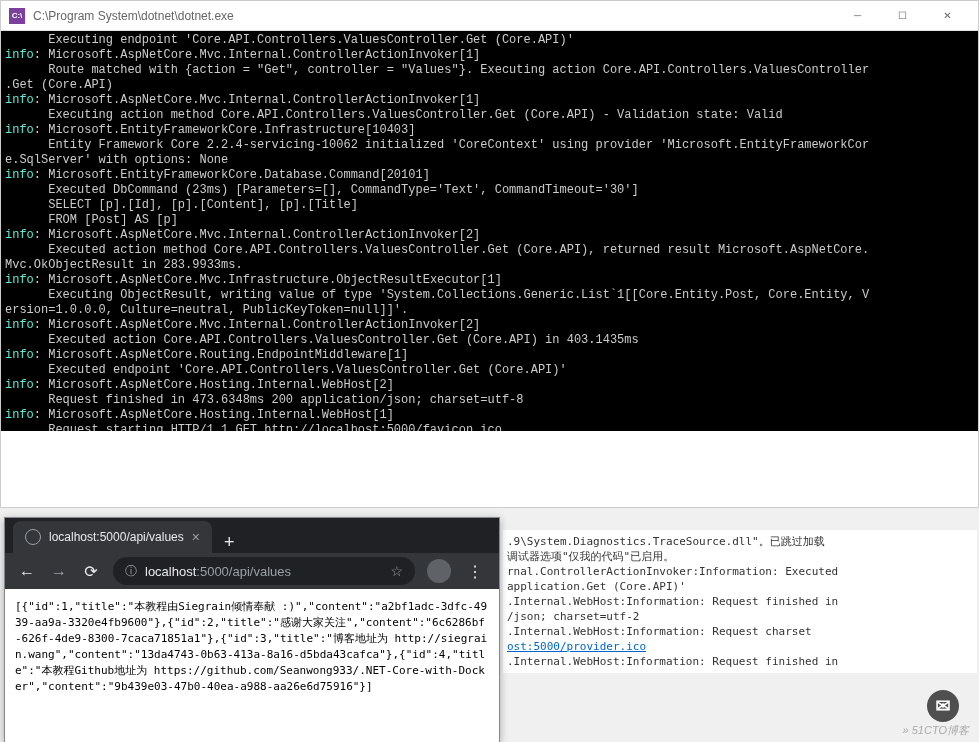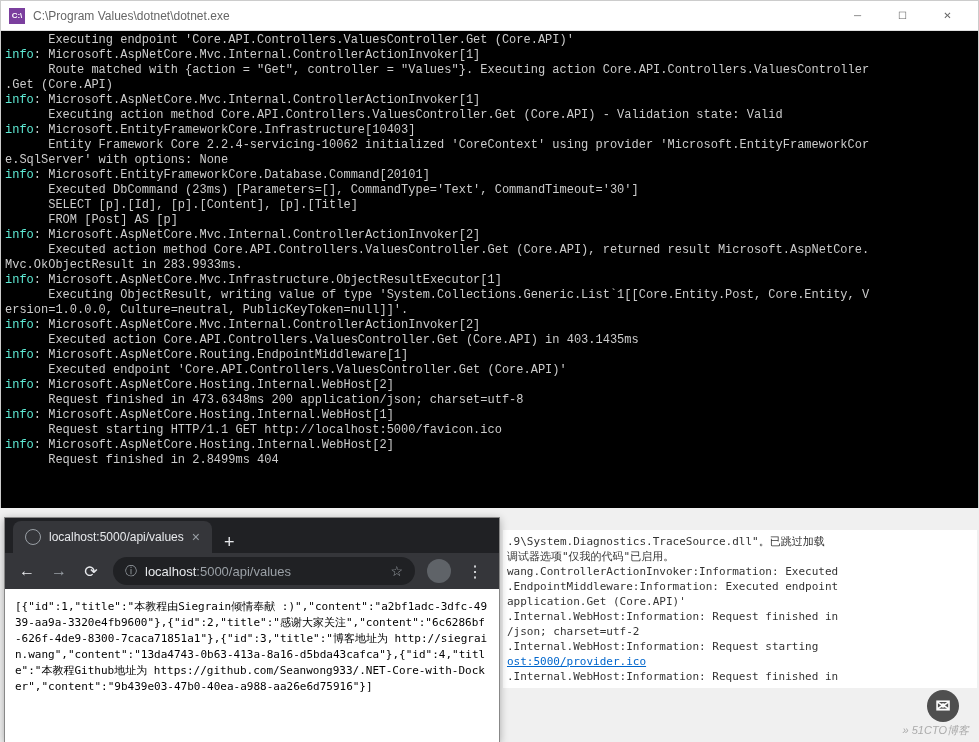--- a/index.html
+++ b/index.html
@@ -6,21 +6,21 @@
 body { font-family: "Segoe UI", Arial, sans-serif; background: #f0f0f0; width: 979px; height: 742px; overflow: hidden; position: relative; }
 
 
 .console-window { position: absolute; top: 0; left: 0; width: 979px; height: 508px; background: #fff; border: 1px solid #ccc; }
 .titlebar { height: 30px; background: #fff; display: flex; align-items: center; padding: 0 8px; border-bottom: 1px solid #e0e0e0; }
 .titlebar-icon { width: 16px; height: 16px; background: #7b3f9e; margin-right: 8px; display: flex; align-items: center; justify-content: center; color: #fff; font-size: 8px; font-weight: bold; }
 .titlebar-text { flex: 1; font-size: 12px; color: #666; }
 .window-controls { display: flex; }
 .win-btn { width: 45px; height: 28px; display: flex; align-items: center; justify-content: center; font-size: 10px; color: #666; cursor: pointer; }
 
-.console-body { background: #000; height: 477px; padding: 2px 4px; font-family: "Consolas", "Courier New", monospace; font-size: 12px; line-height: 15px; color: #ccc; overflow: hidden; white-space: pre; }
+.console-body { background: #000; height: 400px; padding: 2px 4px; font-family: "Consolas", "Courier New", monospace; font-size: 12px; line-height: 15px; color: #ccc; overflow: hidden; white-space: pre; }
 .info { color: #5eead4; }
 
 
 .browser-window { position: absolute; top: 517px; left: 4px; width: 496px; height: 225px; background: #eab308; border: 1px solid #888; box-shadow: 0 2px 8px rgba(0,0,0,0.3); }
 .browser-tabbar { height: 35px; background: #202124; display: flex; align-items: flex-end; padding-left: 8px; }
 .browser-tab { background: #35363a; height: 32px; display: flex; align-items: center; padding: 0 12px; border-radius: 8px 8px 0 0; color: #e8eaed; font-size: 12px; min-width: 180px; }
 .tab-favicon { width: 16px; height: 16px; border: 1px solid #9aa0a6; border-radius: 50%; margin-right: 8px; }
 .tab-close { margin-left: auto; font-size: 14px; color: #9aa0a6; cursor: pointer; padding-left: 8px; }
 .new-tab { color: #e8eaed; font-size: 18px; padding: 0 12px; cursor: pointer; }
 
@@ -46,39 +46,38 @@
 .wm1 { position: absolute; bottom: 20px; right: 20px; display: flex; align-items: center; gap: 8px; color: #555; font-size: 20px; font-weight: bold; opacity: 0.85; }
 .wm1-icon { width: 32px; height: 32px; background: #333; border-radius: 50%; display: flex; align-items: center; justify-content: center; color: #fff; font-size: 18px; }
 .wm2 { position: absolute; bottom: 4px; right: 10px; color: #aaa; font-size: 11px; font-style: italic; }
 </style>
 </head>
 <body>
 
 <div class="console-window">
   <div class="titlebar">
     <div class="titlebar-icon">C:\</div>
-    <div class="titlebar-text">C:\Program Values\dotnet\dotnet.exe</div>
+    <div class="titlebar-text">C:\Program System\dotnet\dotnet.exe</div>
     <div class="window-controls">
       <div class="win-btn">─</div>
       <div class="win-btn">☐</div>
       <div class="win-btn close">✕</div>
     </div>
   </div>
   <div class="console-body" id="console-body"><div>      Executing endpoint 'Core.API.Controllers.ValuesController.Get (Core.API)'</div><div><span class="info">info</span><span>: Microsoft.AspNetCore.Mvc.Internal.ControllerActionInvoker[1]</span></div><div>      Route matched with {action = "Get", controller = "Values"}. Executing action Core.API.Controllers.ValuesController</div><div>.Get (Core.API)</div><div><span class="info">info</span><span>: Microsoft.AspNetCore.Mvc.Internal.ControllerActionInvoker[1]</span></div><div>      Executing action method Core.API.Controllers.ValuesController.Get (Core.API) - Validation state: Valid</div><div><span class="info">info</span><span>: Microsoft.EntityFrameworkCore.Infrastructure[10403]</span></div><div>      Entity Framework Core 2.2.4-servicing-10062 initialized 'CoreContext' using provider 'Microsoft.EntityFrameworkCor</div><div>e.SqlServer' with options: None</div><div><span class="info">info</span><span>: Microsoft.EntityFrameworkCore.Database.Command[20101]</span></div><div>      Executed DbCommand (23ms) [Parameters=[], CommandType='Text', CommandTimeout='30']</div><div>      SELECT [p].[Id], [p].[Content], [p].[Title]</div><div>      FROM [Post] AS [p]</div><div><span class="info">info</span><span>: Microsoft.AspNetCore.Mvc.Internal.ControllerActionInvoker[2]</span></div><div>      Executed action method Core.API.Controllers.ValuesController.Get (Core.API), returned result Microsoft.AspNetCore.</div><div>Mvc.OkObjectResult in 283.9933ms.</div><div><span class="info">info</span><span>: Microsoft.AspNetCore.Mvc.Infrastructure.ObjectResultExecutor[1]</span></div><div>      Executing ObjectResult, writing value of type 'System.Collections.Generic.List`1[[Core.Entity.Post, Core.Entity, V</div><div>ersion=1.0.0.0, Culture=neutral, PublicKeyToken=null]]'.</div><div><span class="info">info</span><span>: Microsoft.AspNetCore.Mvc.Internal.ControllerActionInvoker[2]</span></div><div>      Executed action Core.API.Controllers.ValuesController.Get (Core.API) in 403.1435ms</div><div><span class="info">info</span><span>: Microsoft.AspNetCore.Routing.EndpointMiddleware[1]</span></div><div>      Executed endpoint 'Core.API.Controllers.ValuesController.Get (Core.API)'</div><div><span class="info">info</span><span>: Microsoft.AspNetCore.Hosting.Internal.WebHost[2]</span></div><div>      Request finished in 473.6348ms 200 application/json; charset=utf-8</div><div><span class="info">info</span><span>: Microsoft.AspNetCore.Hosting.Internal.WebHost[1]</span></div><div>      Request starting HTTP/1.1 GET http://localhost:5000/favicon.ico</div><div><span class="info">info</span><span>: Microsoft.AspNetCore.Hosting.Internal.WebHost[2]</span></div><div>      Request finished in 2.8499ms 404</div></div>
 </div>
 
 <div class="ide-bg" id="ide-bg">
     <div class="ide-line">.9\System.Diagnostics.TraceSource.dll"。已跳过加载</div>
     <div class="ide-line">调试器选项"仅我的代码"已启用。</div>
-    <div class="ide-line">wang.ControllerActionInvoker:Information: Executed</div>
-    <div class="ide-line">.EndpointMiddleware:Information: Executed endpoint</div>
+    <div class="ide-line">rnal.ControllerActionInvoker:Information: Executed</div>
     <div class="ide-line">application.Get (Core.API)'</div>
     <div class="ide-line">.Internal.WebHost:Information: Request finished in</div>
     <div class="ide-line">/json; charset=utf-2</div>
-    <div class="ide-line">.Internal.WebHost:Information: Request starting</div>
+    <div class="ide-line">.Internal.WebHost:Information: Request charset</div>
     <div class="ide-line"><span class="ide-link">ost:5000/provider.ico</span></div>
     <div class="ide-line">.Internal.WebHost:Information: Request finished in</div>
   </div>
 
 <div class="browser-window">
   <div class="browser-tabbar">
     <div class="browser-tab">
       <div class="tab-favicon"></div>
       <span>localhost:5000/api/values</span>
       <span class="tab-close">×</span>

